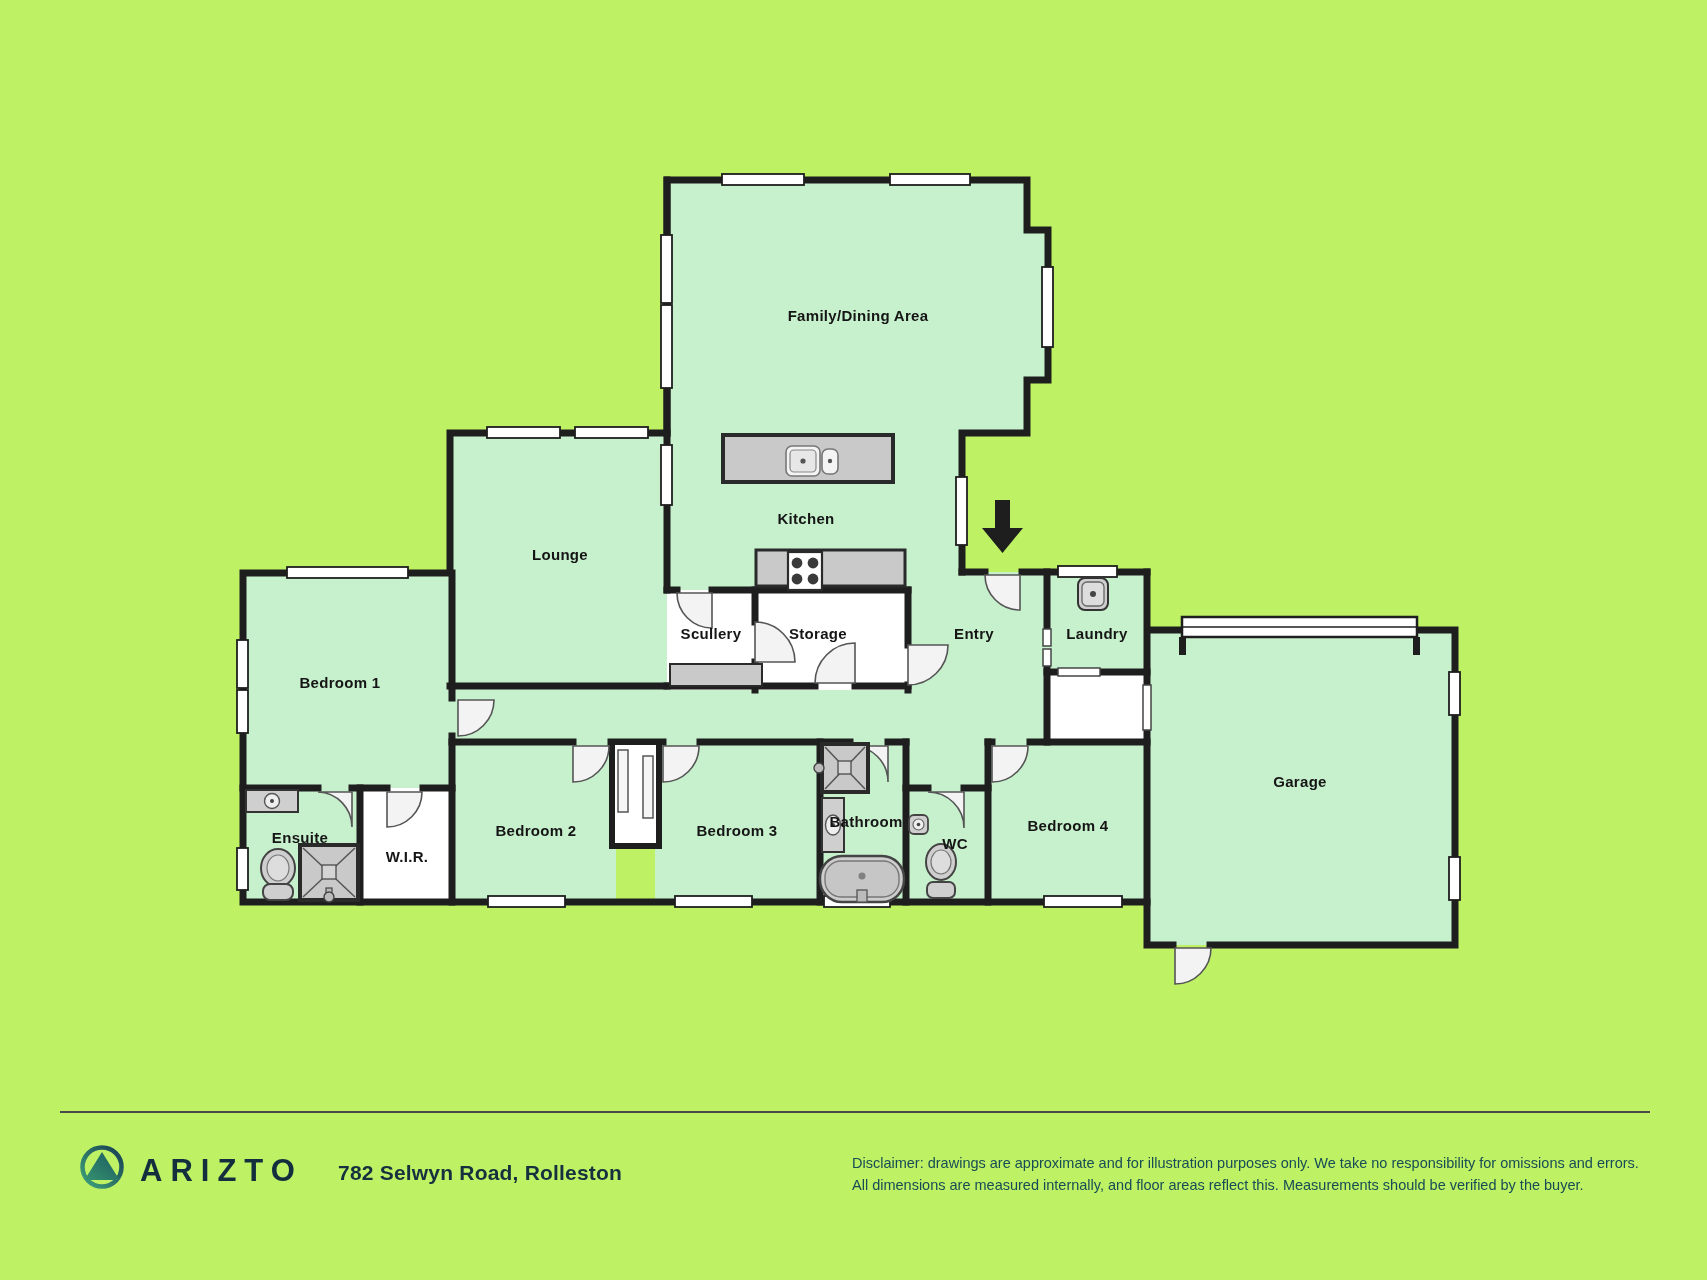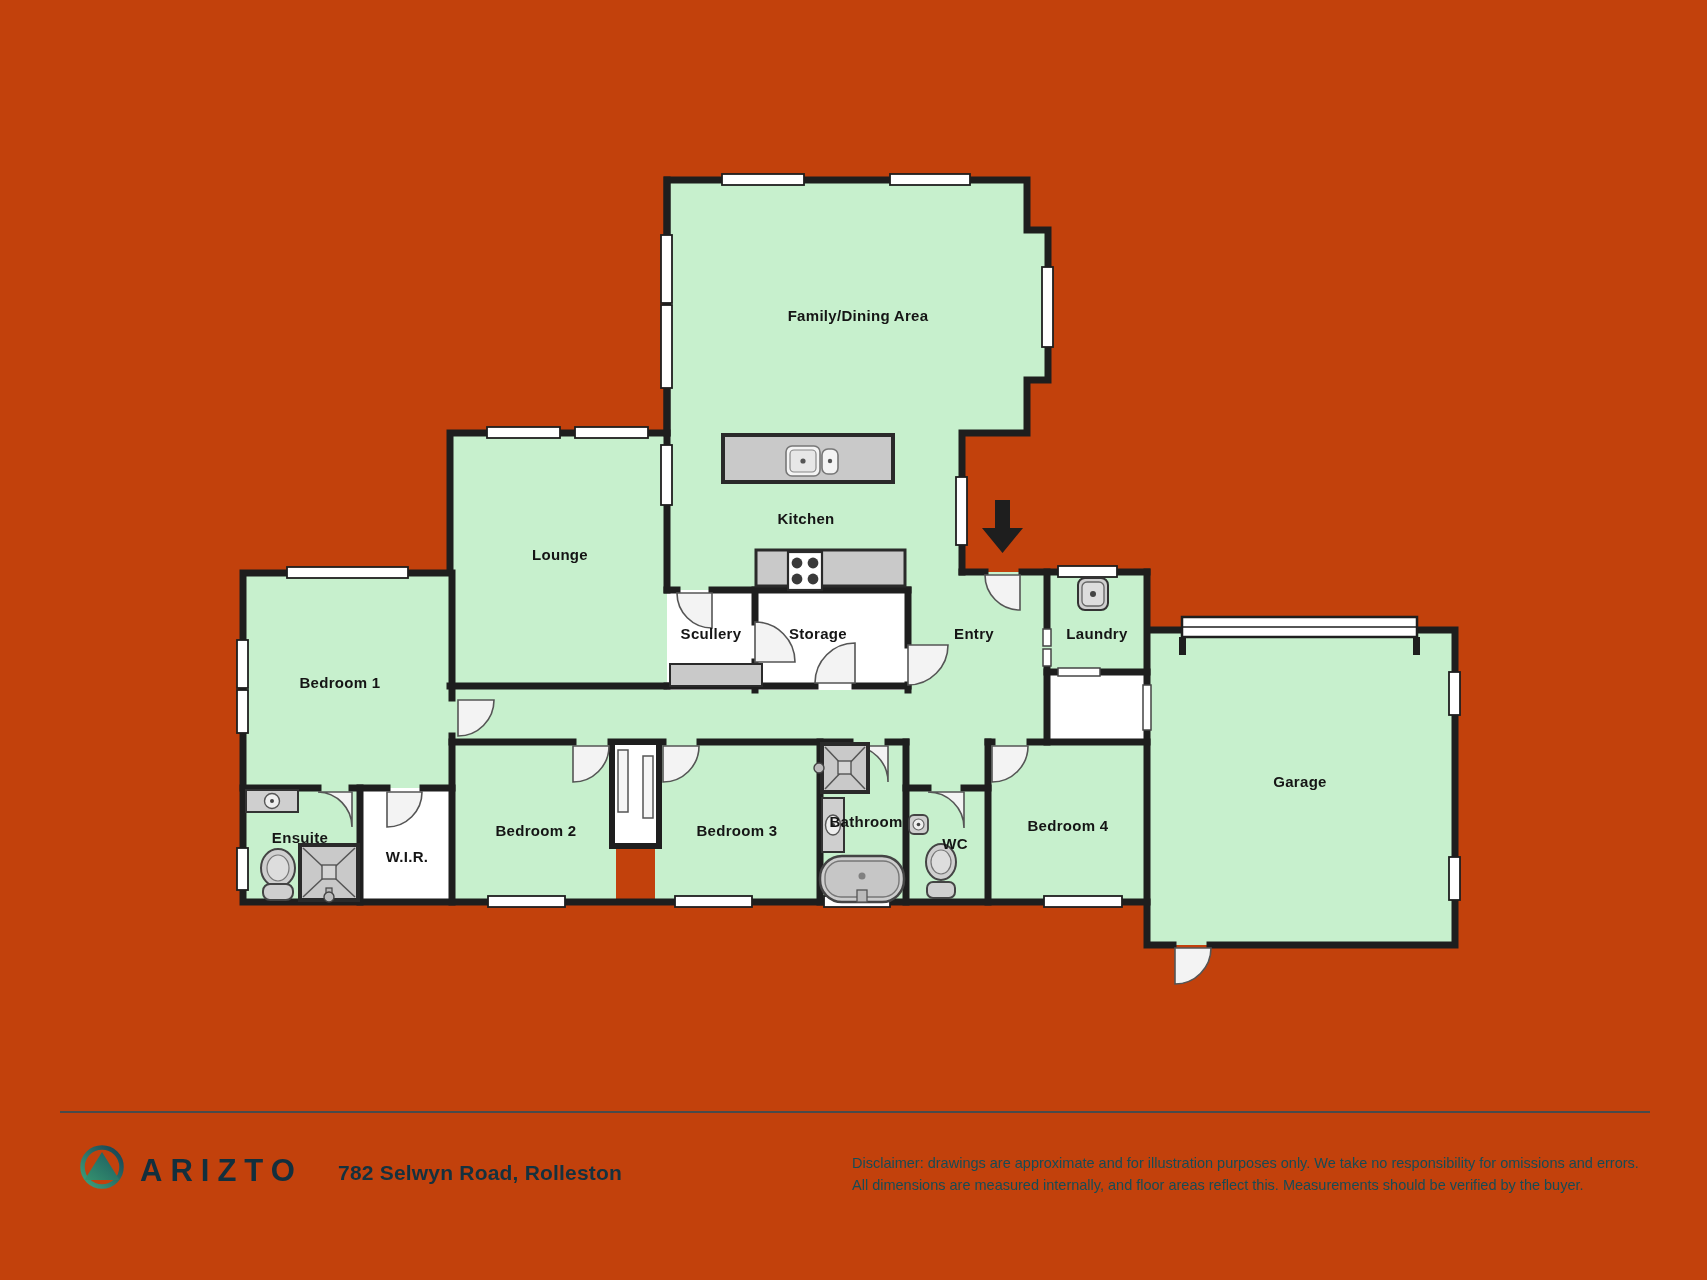--- a/index.html
+++ b/index.html
@@ -1,16 +1,16 @@
 <!DOCTYPE html>
 <html><head>
 <meta charset="utf-8">
 <style>
   html,body{margin:0;padding:0;background:#ffffff;}
-  .page{position:relative;width:1707px;height:1280px;background:#c2410c;overflow:hidden;
+  .page{position:relative;width:1707px;height:1280px;background:#bef264;overflow:hidden;
         font-family:"Liberation Sans",sans-serif;}
   svg{display:block}
   .room-label{font-family:"Liberation Sans",sans-serif;font-weight:bold;font-size:15px;
               fill:#151515;letter-spacing:.3px;text-anchor:middle;}
   .brand-word{font-family:"Liberation Sans",sans-serif;font-weight:800;font-size:31px;
               fill:#132f3d;letter-spacing:8px;}
   .address{font-family:"Liberation Sans",sans-serif;font-weight:bold;font-size:21px;
            fill:#15313e;letter-spacing:.2px;}
   .disclaimer{font-family:"Liberation Sans",sans-serif;font-size:14.5px;fill:#174b55;}
 </style>

